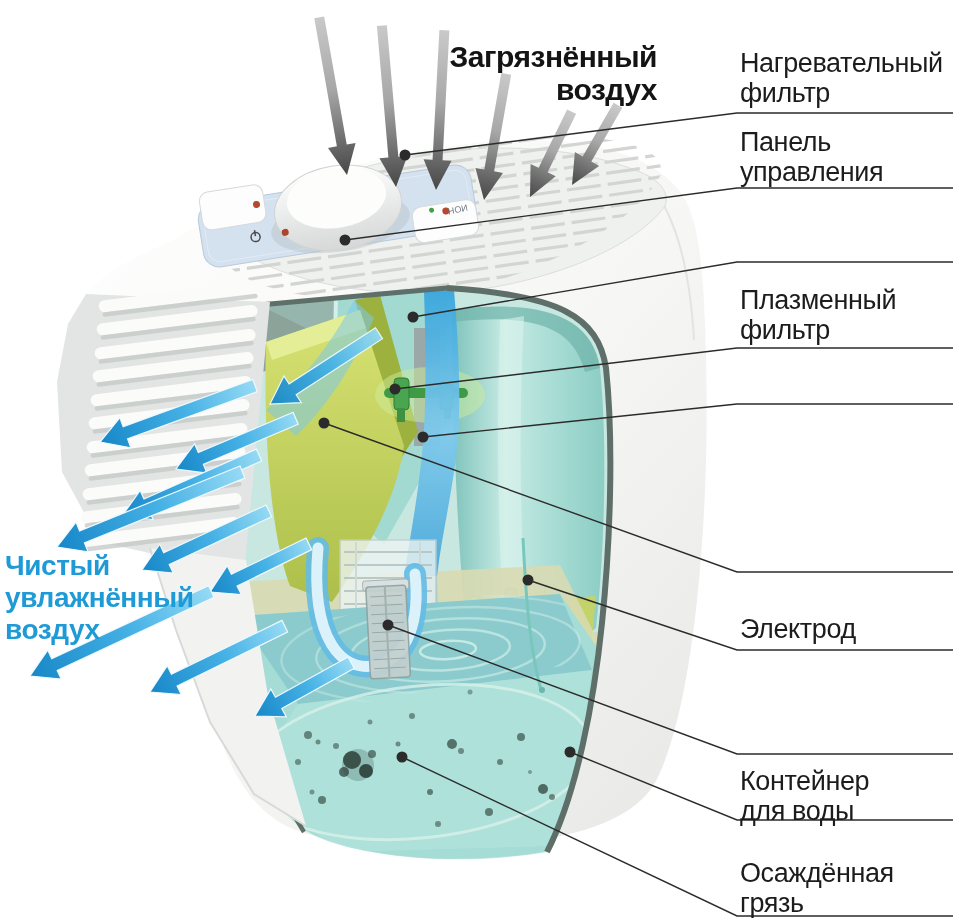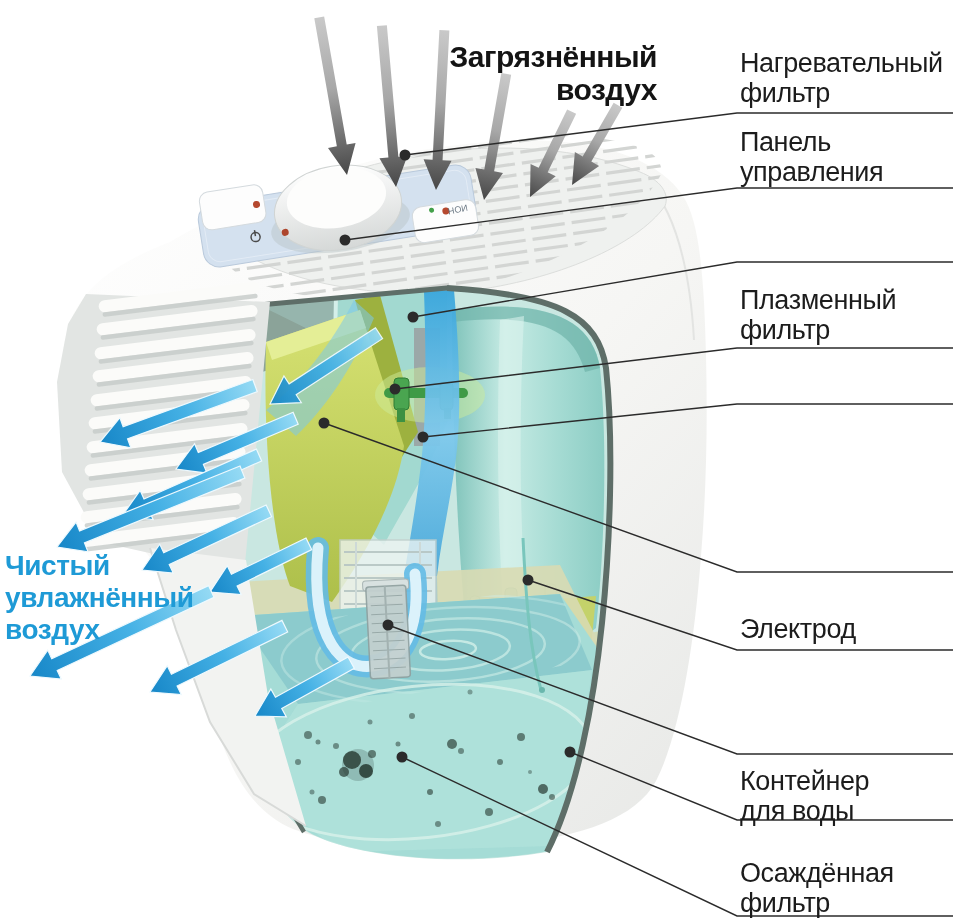--- a/index.html
+++ b/index.html
@@ -390,15 +390,15 @@
 <div class="callout" style="top:48px">Нагревательный
 фильтр</div>
 <div class="callout" style="top:127px">Панель
 управления</div>
 <div class="callout" style="top:285px">Плазменный
 фильтр</div>
 <div class="callout" style="top:614px">Электрод</div>
 <div class="callout" style="top:766px">Контейнер
 для воды</div>
 <div class="callout" style="top:858px">Осаждённая
-фильтр</div>
+грязь</div>
 
 </div>
 
 </body></html>

